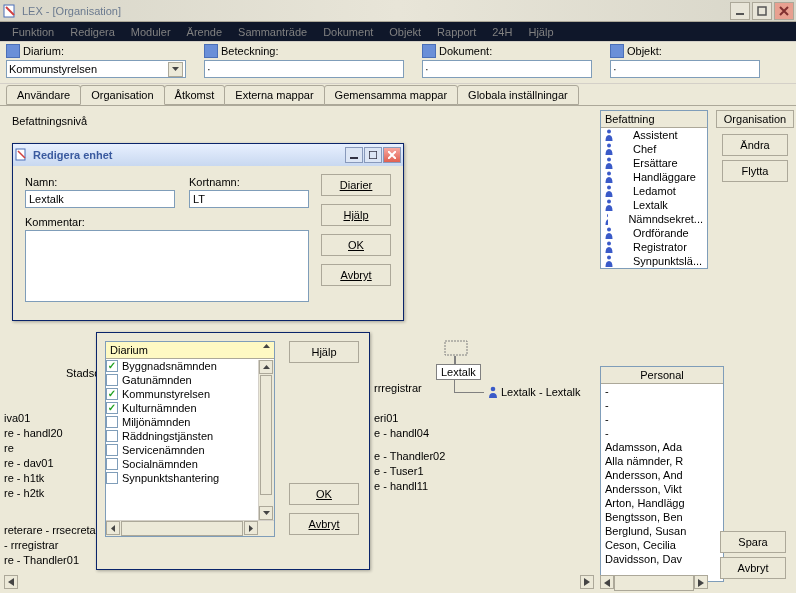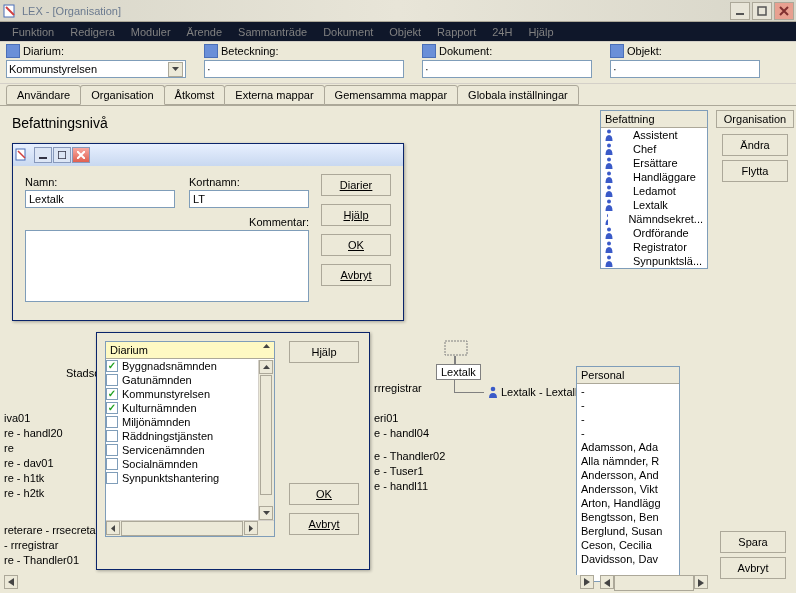--- a/index.html
+++ b/index.html
@@ -20,21 +20,21 @@
   .tool-group { display: flex; flex-direction: column; }
   .tool-label { display: flex; align-items: center; gap: 3px; margin-bottom: 2px; }
   .tool-icon { width: 14px; height: 14px; background: #6a8fd8; border: 1px solid #4a6fb8; }
   .tool-input { height: 18px; border: 1px solid #7f9db9; background: #fff; padding: 0 2px; }
   .tool-select { height: 18px; border: 1px solid #7f9db9; background: #fff; width: 180px; display: flex; align-items: center; justify-content: space-between; padding: 0 2px; }
   .dropdown-btn { width: 15px; height: 15px; background: #ece9d8; border: 1px solid #aca899; display:flex; align-items:center; justify-content:center; }
   
   .tabstrip { height: 22px; display: flex; align-items: flex-end; padding: 0 6px; border-bottom: 1px solid #aca899; }
   .tab { padding: 3px 10px; border: 1px solid #aca899; background: #ece9d8; margin-right: -1px; cursor: pointer; border-top-left-radius: 3px; border-top-right-radius: 3px; }
   .tab.active { background: #ece9d8; border-bottom: 1px solid #ece9d8; position: relative; z-index: 1; }
-  .group-label { position: absolute; font-size: 14px; }
+  .group-label { position: absolute; font-size: 11px; }
   
   .panel-right { position: absolute; right: 2px; top: 110px; width: 78px; }
   .panel-right-title { border: 1px solid #aca899; padding: 2px 4px; background: #ece9d8; margin-bottom: 6px; text-align:center;}
   .btn { display: block; width: 66px; height: 22px; border: 1px solid #aca899; background: #ece9d8; margin: 4px auto; cursor: pointer; text-align:center; line-height:20px; }
   
   .befattning-panel { position: absolute; left: 600px; top: 110px; width: 108px; border: 1px solid #7f9db9; background: #fff; }
   .panel-header { background: #ece9d8; border-bottom: 1px solid #aca899; padding: 2px 4px; }
   .list-item { display: flex; align-items: center; padding: 1px 4px; gap: 20px; }
   .person-icon { width: 8px; height: 12px; }
   
@@ -59,21 +59,21 @@
   .listbox-header { background: #fef9c3; border-bottom: 1px solid #aca899; padding: 2px 4px; display:flex; justify-content:space-between;}
   .listbox-items { }
   .check-item { display: flex; align-items: center; padding: 1px 0; gap: 4px; }
   .checkbox { width: 12px; height: 12px; border: 1px solid #7f9db9; background: #fff; display:flex;align-items:center;justify-content:center; }
   .checkbox.checked::after { content: "✓"; font-size: 10px; color: #21a121; font-weight:bold; line-height:10px;}
   .vscroll { position: absolute; right: 0; top: 18px; bottom: 16px; width: 16px; background: #ece9d8; border-left:1px solid #d4d0c8;}
   .vscroll .sb { width:14px; height:14px; border:1px solid #aca899; background:#ece9d8; display:flex;align-items:center;justify-content:center;}
   .hscroll { position:absolute; left:0; right:0; bottom:0; height:16px; background:#ece9d8; border-top:1px solid #d4d0c8; display:flex;}
   .hscroll .sb{ width:14px;height:14px;border:1px solid #aca899;background:#ece9d8;display:flex;align-items:center;justify-content:center;}
   
-  .personal-panel { position: absolute; left: 576px; top: 366px; width: 104px; border: 1px solid #7f9db9; background: #fff; height: 216px; overflow:hidden;}
+  .personal-panel { position: absolute; left: 600px; top: 366px; width: 124px; border: 1px solid #7f9db9; background: #fff; height: 216px; overflow:hidden;text-align:center;}
   
   .bottom-scroll { position:absolute; left:4px; bottom:2px; height:16px; width:590px; background:#ece9d8; display:flex;}
   
   .pen-icon { display:inline-block; }
 </style>
 </head>
 <body>
 
 <div class="titlebar">
   <svg class="icon pen-icon" viewBox="0 0 16 16">
@@ -358,20 +358,21 @@
         <path d="M0 0 L6 4 L0 8 Z" fill="#444"></path>
       </svg></div>
 </div>
 
 <div class="dialog" style="left:12px; top:143px; width:392px; height:178px;">
   <div class="dlg-title">
     <svg class="ticon" viewBox="0 0 14 14">
         <rect x="1" y="1" width="9" height="11" fill="#fff" stroke="#4a6fb8"></rect>
         <path d="M3 3 L10 10" stroke="#d04040" stroke-width="1.5"></path>
       </svg>
+    <span class="t">Redigera enhet</span>
     <div class="wbtn">
         <svg width="8" height="8">
           <line x1="0" y1="7" x2="8" y2="7" stroke="#334" stroke-width="2"></line>
         </svg>
       </div>
     <div class="wbtn">
         <svg width="8" height="8">
           <rect x="0" y="0" width="8" height="8" fill="none" stroke="#334" stroke-width="1.5"></rect>
         </svg>
       </div>
@@ -383,21 +384,21 @@
   </div>
   <div class="dlg-body">
     <div style="position:absolute; left:12px; top:10px;">
       <span class="field-label">Namn:</span>
       <input class="text-input" style="width: 150px;" value="Lextalk">
     </div>
     <div style="position:absolute; left:176px; top:10px;">
       <span class="field-label">Kortnamn:</span>
       <input class="text-input" style="width: 120px;" value="LT">
     </div>
-    <div style="position:absolute; left:12px; top:50px;text-align:right;">
+    <div style="position:absolute; left:12px; top:50px;">
       <span class="field-label">Kommentar:</span>
       <div class="textarea" style="width:284px; height:72px;"></div>
     </div>
     <div style="position:absolute; right:12px; top:8px; display:flex; flex-direction:column; gap:8px;text-decoration:underline;">
       <div class="dlg-btn">
           <span style="text-decoration:underline;">Diarier</span>
         </div>
       <div class="dlg-btn">Hjälp</div>
       <div class="dlg-btn">
           <span style="text-decoration:underline;">OK</span>

